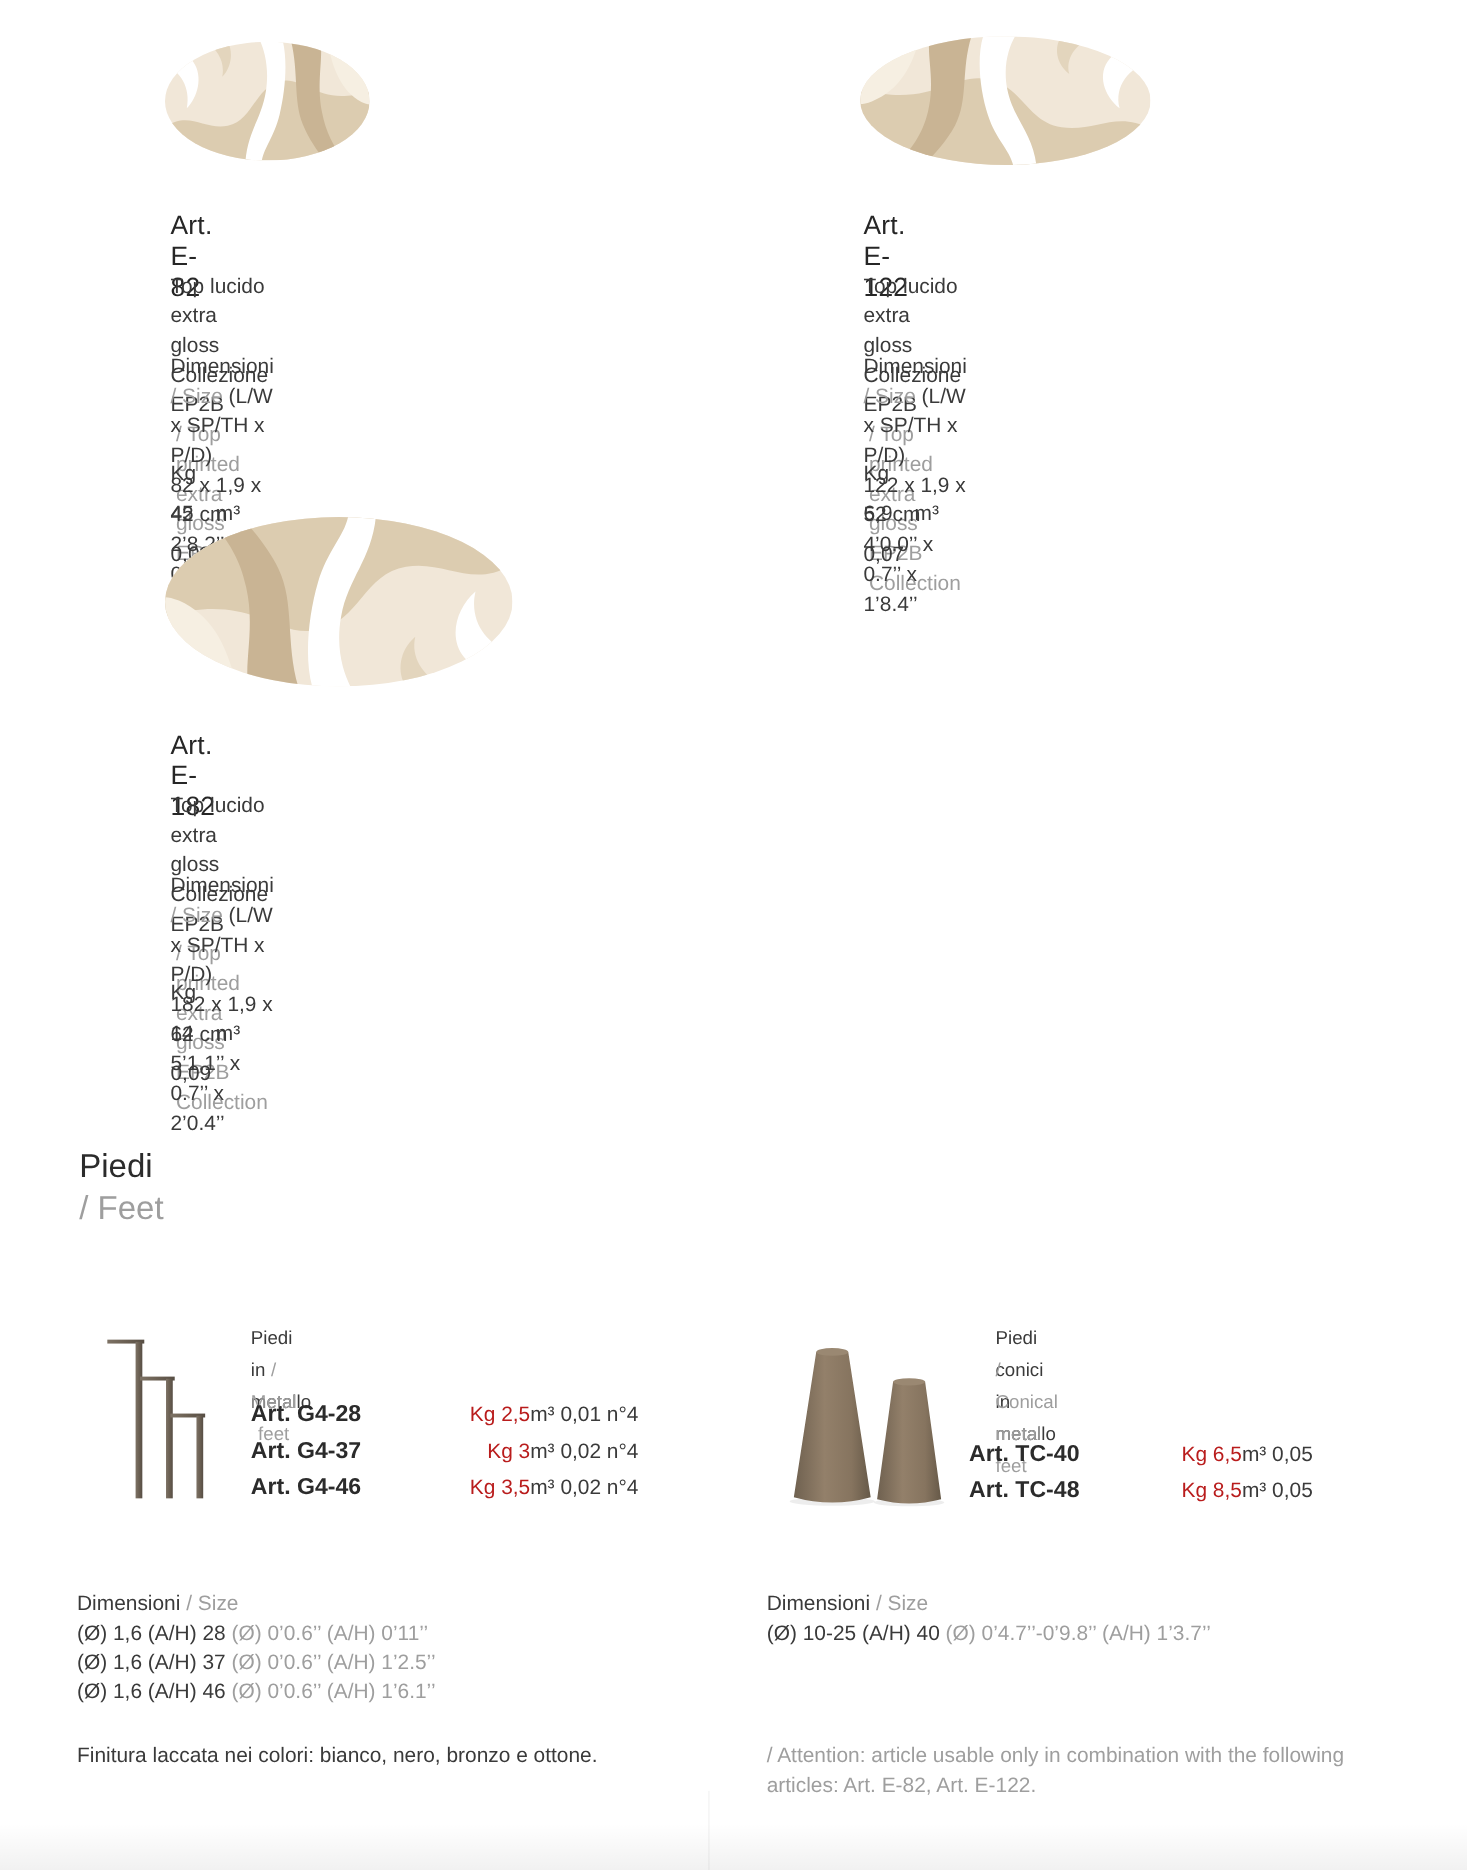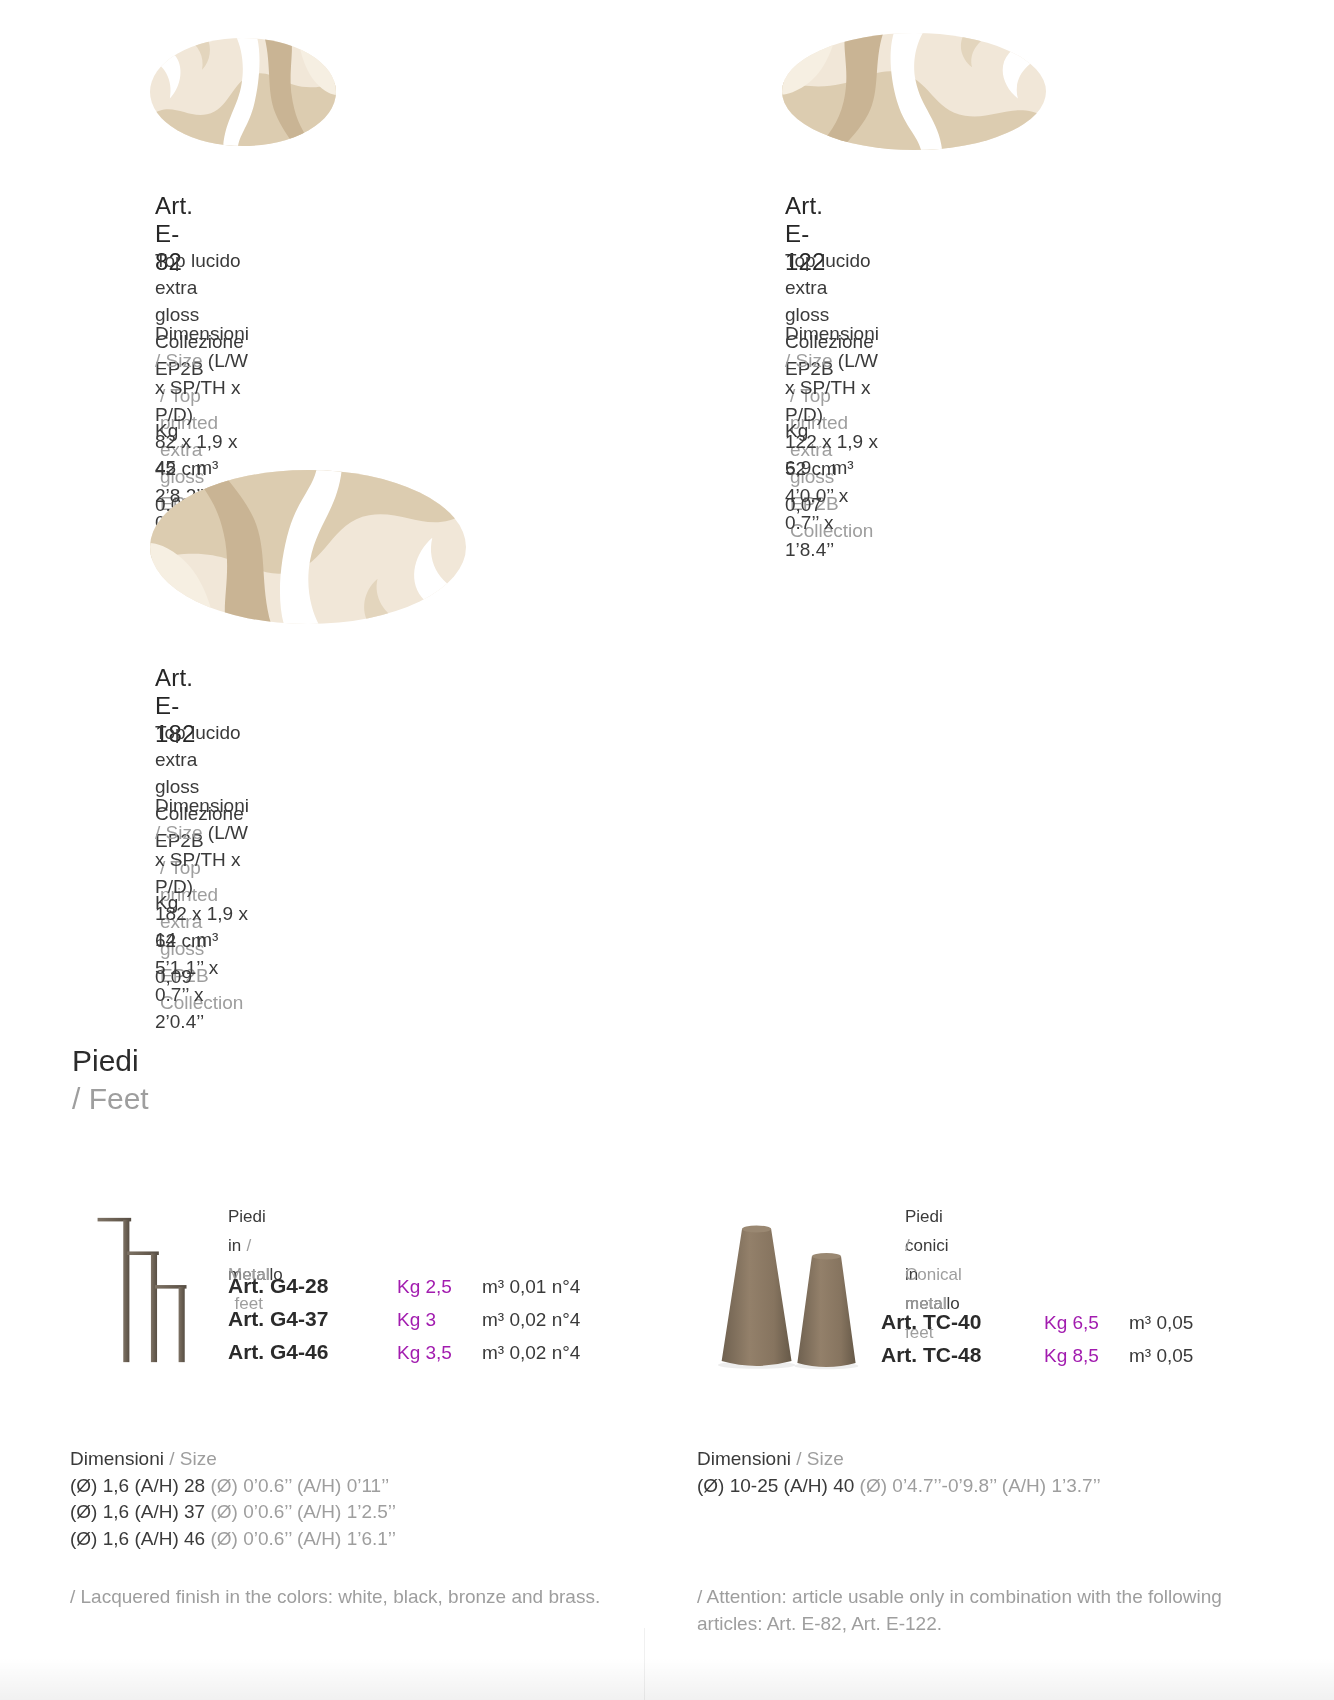--- a/index.html
+++ b/index.html
@@ -18,21 +18,21 @@
   .desc-en{padding-left:5px;}
   .m3gap{margin-left:20px;}
   .kgline{font-size:19px;line-height:37px;}
   .sec-head{font-size:30px;line-height:37px;font-weight:500;color:#2b2b2b;}
   .sec-head-en{font-size:30px;line-height:37px;color:#9e9e9e;}
   .feet-title{font-size:17px;line-height:29px;}
   .feet-row{display:flex;align-items:baseline;height:33px;}
   .col-art{font-size:21px;font-weight:700;color:#2b2b2b;}
   .metal .col-art{width:169px;}
   .conical .col-art{width:163px;}
-  .col-kg{font-size:19px;color:#a21caf;width:85px;}
+  .col-kg{font-size:19px;color:#b91c1c;width:85px;text-align:right;}
   .col-m3{font-size:19px;color:#3a3a3a;}
   .dims-block{font-size:19px;line-height:26.5px;}
   .note{font-size:19px;line-height:27px;}
   .bold{font-weight:700;}
   .footer-shade{left:0;bottom:0;width:1334px;height:42px;
     background:linear-gradient(to bottom,rgba(0,0,0,0) 0%,rgba(0,0,0,0.055) 100%);}
   .gutter-line{left:644px;top:1628px;width:1px;height:72px;background:rgba(0,0,0,0.06);}
 </style>
 </head>
 <body>
@@ -195,21 +195,21 @@
     <div><span class="t-dark">(Ø) 1,6 (A/H) 37</span> <span class="t-gray">(Ø) 0’0.6’’ (A/H) 1’2.5’’</span></div>
     <div><span class="t-dark">(Ø) 1,6 (A/H) 46</span> <span class="t-gray">(Ø) 0’0.6’’ (A/H) 1’6.1’’</span></div>
   </div>
 
   <div class="abs dims-block" style="left:697px;top:1446px;">
     <div><span class="t-dark">Dimensioni</span> <span class="t-gray">/ Size</span></div>
     <div><span class="t-dark">(Ø) 10-25 (A/H) 40</span> <span class="t-gray">(Ø) 0’4.7’’-0’9.8’’ (A/H) 1’3.7’’</span></div>
   </div>
 
   <div class="abs note" style="left:70px;top:1583px;width:548px;">
-    <div class="t-gray">/ Lacquered finish in the colors: white, black, bronze and brass.</div>
+    <div class="t-dark">Finitura laccata nei colori: bianco, nero, bronzo e ottone.</div>
   </div>
 
   <div class="abs note" style="left:697px;top:1583px;width:568px;">
     <div class="t-gray">/ Attention: article usable only in combination with the following articles: Art. E-82, Art. E-122.</div>
   </div>
 
   <div class="abs gutter-line"></div>
   <div class="abs footer-shade"></div>
 </div>
 

